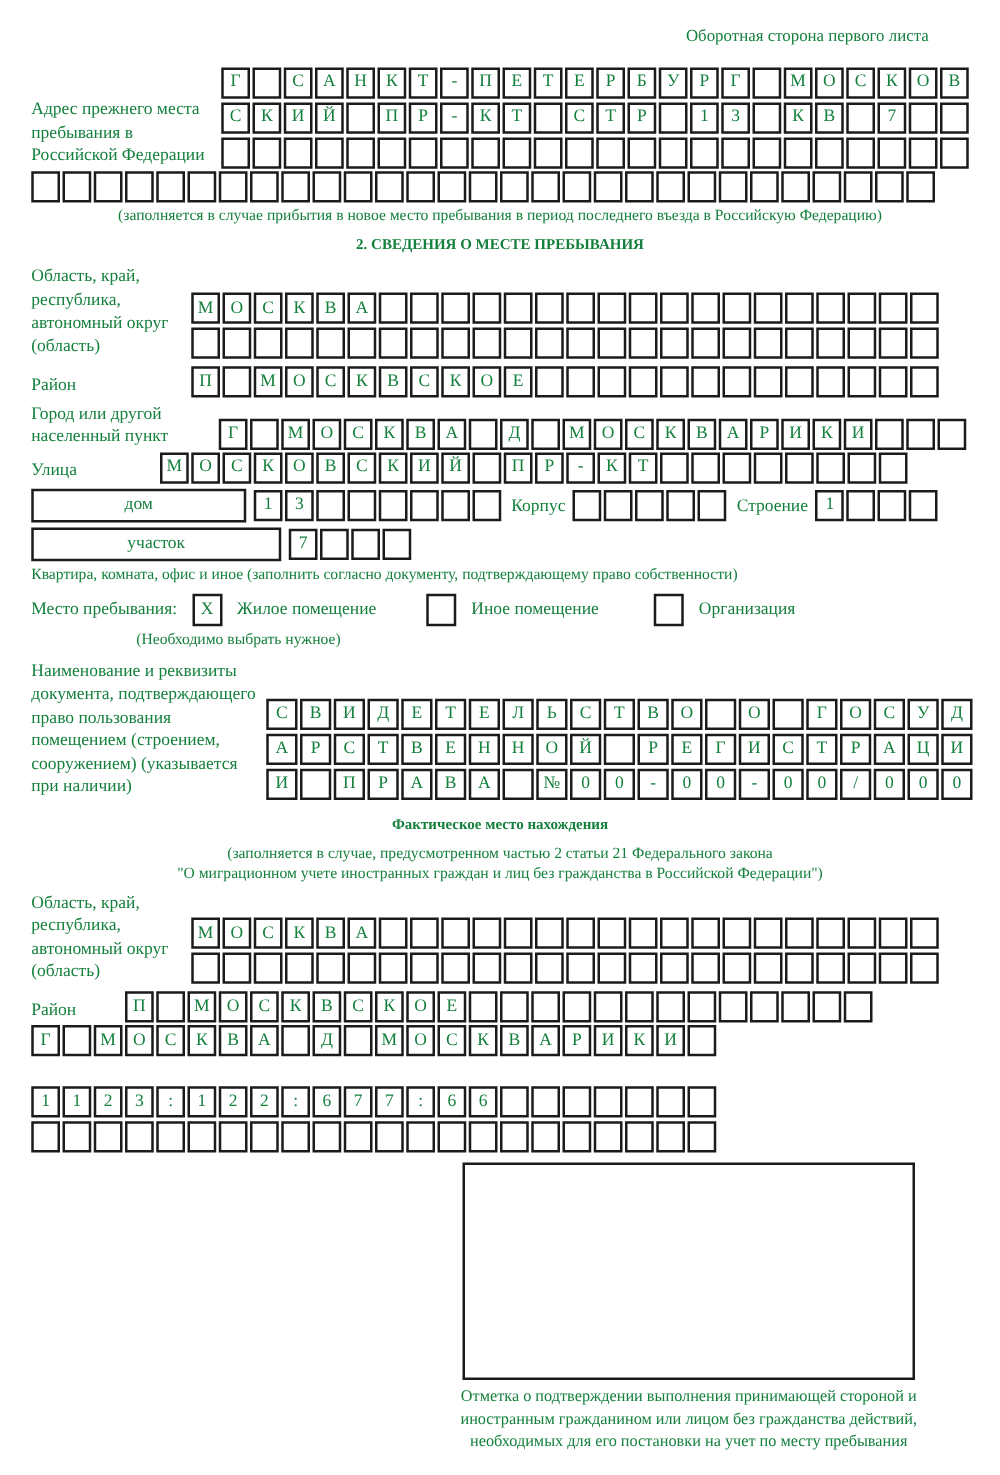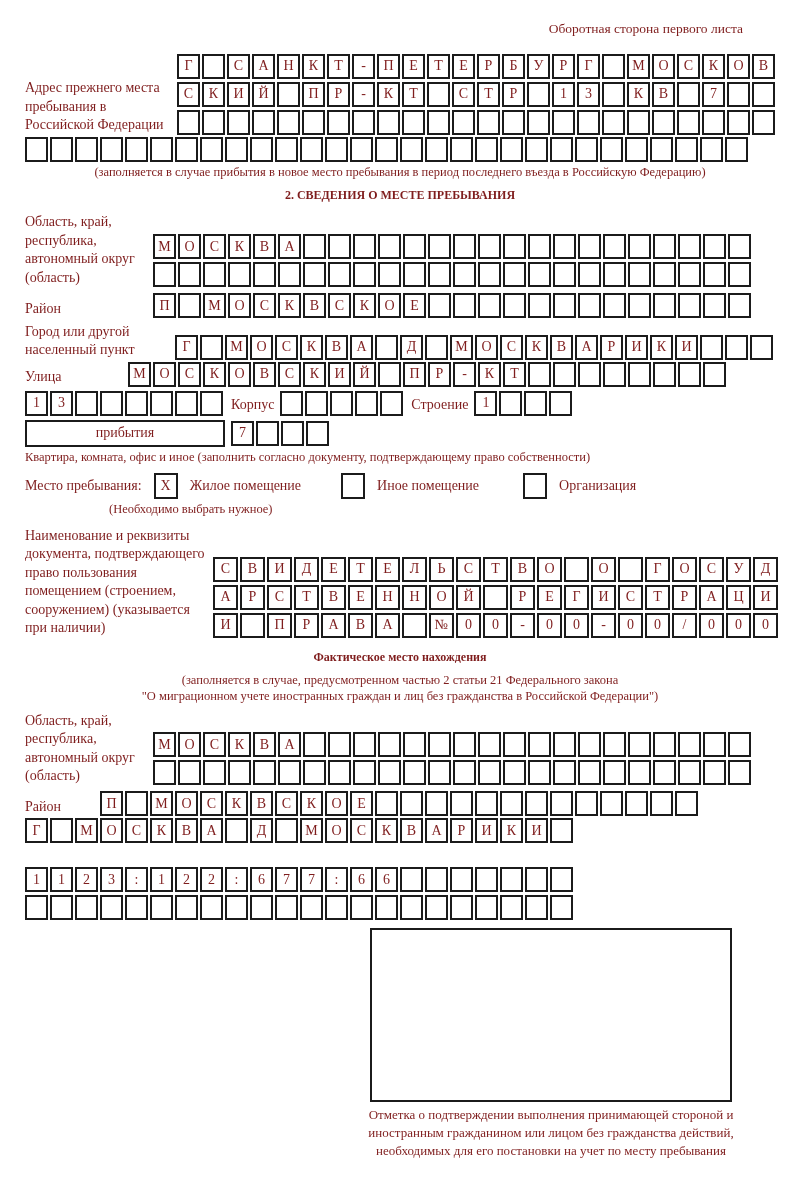--- a/index.html
+++ b/index.html
@@ -3,21 +3,21 @@
 <meta charset="utf-8">
 <style>
   html,body{margin:0;padding:0;background:#fff;}
   .page{
     position:relative;
     width:800px;height:1180px;
     box-sizing:border-box;
     padding:20px 25px 10px 25px;
     overflow:hidden;
     background:#fff;
-    color:#7f1d1d;
+    color:#15803d;
     font-family:"Liberation Serif","DejaVu Serif",serif;
     font-size:14px;
     line-height:1.32;
   }
   .header-note{text-align:right;padding-right:32px;font-size:13.5px;margin-bottom:16px;}
   .row{display:flex;align-items:flex-end;}
   .lbl{flex:0 0 auto;padding-top:3px;}
   .gridcol{display:flex;flex-direction:column;row-gap:3px;}
   .cellrow{display:flex;flex-wrap:nowrap;}
   .cell{
@@ -324,20 +324,21 @@
         <span class="cell"></span>
         <span class="cell"></span>
         <span class="cell"></span>
         <span class="cell"></span>
         <span class="cell"></span>
         <span class="cell"></span>
       </div>
   </div>
 
   <div class="row mt4" style="align-items:center;">
+    <span class="label-box" style="width:172px">дом</span>
     <span class="cellrow">
         <span class="cell">1</span>
         <span class="cell">3</span>
         <span class="cell"></span>
         <span class="cell"></span>
         <span class="cell"></span>
         <span class="cell"></span>
         <span class="cell"></span>
         <span class="cell"></span>
       </span>
@@ -352,21 +353,21 @@
     <span class="inline-word">Строение</span>
     <span class="cellrow">
         <span class="cell">1</span>
         <span class="cell"></span>
         <span class="cell"></span>
         <span class="cell"></span>
       </span>
   </div>
 
   <div class="row mt4" style="align-items:center;">
-    <span class="label-box" style="width:200px">прибытия</span>
+    <span class="label-box" style="width:200px">участок</span>
     <span class="cellrow">
         <span class="cell">7</span>
         <span class="cell"></span>
         <span class="cell"></span>
         <span class="cell"></span>
       </span>
   </div>
   <div class="note mt2">Квартира, комната, офис и иное (заполнить согласно документу, подтверждающему право собственности)</div>
 
   <div class="stay-row">

